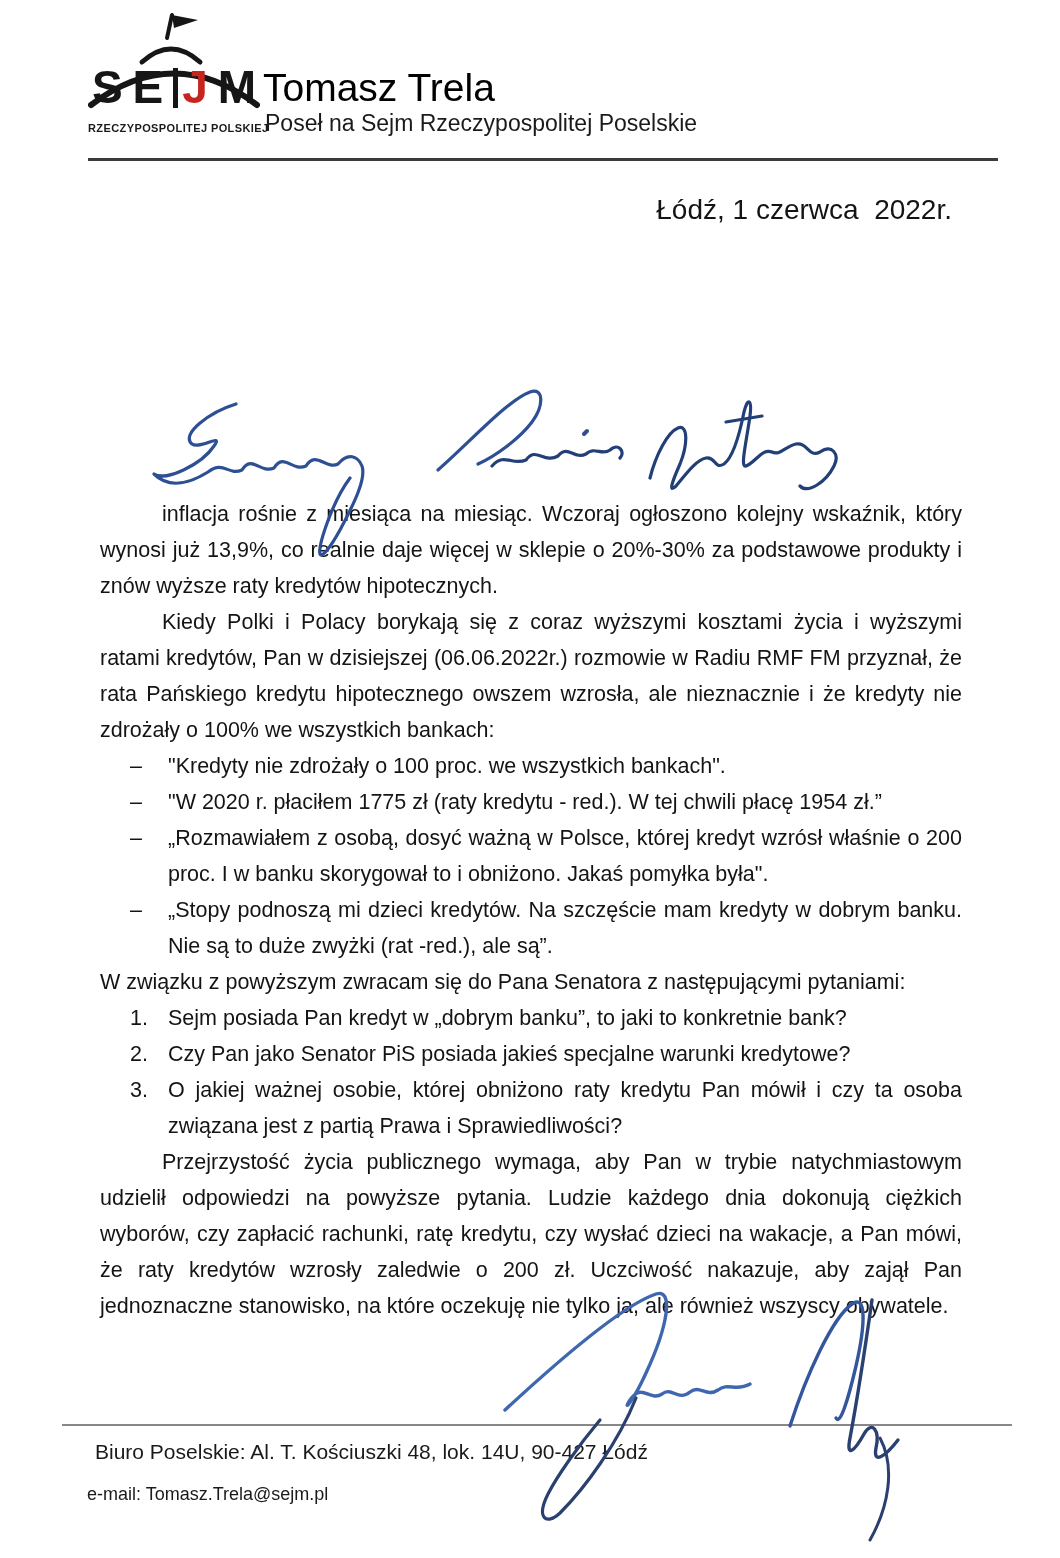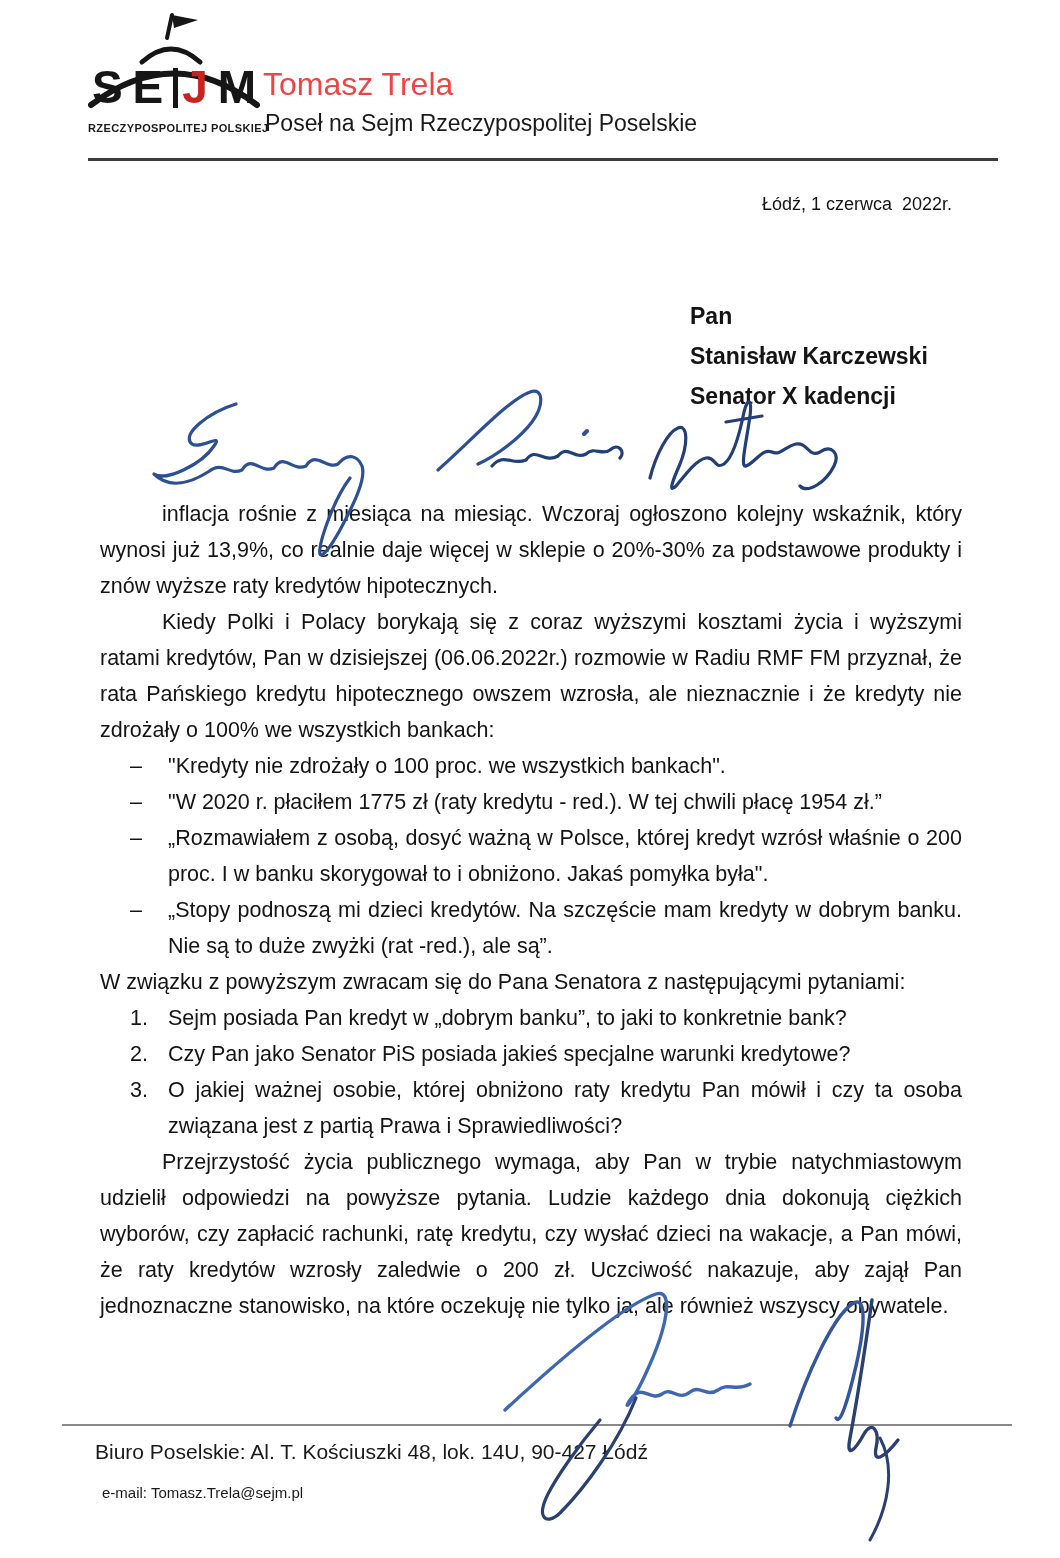--- a/index.html
+++ b/index.html
@@ -17,43 +17,43 @@
     font-weight:bold;font-size:46px;line-height:46px;color:#161616;
     font-family:"Liberation Sans",sans-serif;
   }
   .logo-letters .jwrap{display:flex;align-items:flex-end;gap:4px;}
   .logo-letters .jbar{width:5px;height:40px;background:#161616;margin-bottom:2px;}
   .logo-letters .j{color:#c8241f;}
   .logo-sub{
     position:absolute;left:0px;top:116px;width:172px;text-align:center;
     font-weight:bold;font-size:11px;letter-spacing:0.4px;color:#1a1a1a;white-space:nowrap;
   }
-  .hdr-name{position:absolute;left:263px;top:66px;font-size:32px;color:#ef4444;}
+  .hdr-name{position:absolute;left:263px;top:66px;font-size:39px;color:#000000;}
   .hdr-role{position:absolute;left:265px;top:110px;font-size:23px;color:#1a1a1a;}
   .hdr-rule{position:absolute;left:88px;top:158px;width:910px;height:3px;background:#3b3b3b;}
   
-  .dateline{position:absolute;right:108px;top:194px;font-size:18px;color:#141414;}
+  .dateline{position:absolute;right:108px;top:194px;font-size:28px;color:#141414;}
   .addressee{position:absolute;left:690px;top:296px;font-size:23px;font-weight:bold;line-height:40px;color:#141414;}
   
   .greeting-ink{position:absolute;left:140px;top:382px;pointer-events:none;z-index:3;}
   .signature-ink{position:absolute;left:460px;top:1278px;pointer-events:none;z-index:3;}
   
   .body-text{
     position:absolute;left:100px;top:496px;width:862px;
     font-size:21.5px;line-height:36px;text-align:justify;color:#141414;
   }
   .body-text p{margin:0;}
   .indent{text-indent:62px;}
   .li{display:flex;}
   .li .marker{flex:0 0 38px;padding-left:30px;text-align:left;}
   .li .txt{flex:1;text-align:justify;}
   
   .footer-rule{position:absolute;left:62px;top:1424px;width:950px;height:2px;background:#888;}
   .ftr-office{position:absolute;left:95px;top:1440px;font-size:21px;color:#1a1a1a;}
-  .ftr-email{position:absolute;left:102px;top:1484px;font-size:15px;color:#1a1a1a;}
+  .ftr-email{position:absolute;left:87px;top:1484px;font-size:18px;color:#1a1a1a;}
 </style>
 </head>
 <body>
 
 <div id="page">
 
   <div class="logo">
     <svg width="172" height="132" viewBox="0 0 172 132">
 
       <g>
@@ -76,25 +76,20 @@
     </div>
     <div class="logo-sub">RZECZYPOSPOLITEJ POLSKIEJ</div>
   </div>
 
   <div class="hdr-name">Tomasz Trela</div>
   <div class="hdr-role">Poseł na Sejm Rzeczypospolitej Poselskie</div>
   <div class="hdr-rule"></div>
 
   <div class="dateline">Łódź, 1 czerwca&nbsp; 2022r.</div>
 
-  <div class="addressee">
-    <div>Pan</div>
-    <div>Stanisław Karczewski</div>
-    <div>Senator X kadencji</div>
-  </div>
 
   <svg class="greeting-ink" width="730" height="185" viewBox="0 0 730 185">
     <g fill="none" stroke="#2d4f93" stroke-width="3.2" stroke-linecap="round" stroke-linejoin="round">
 
       <path d="M 96 22 C 70 30 40 52 52 62 C 60 68 84 50 74 64 C 62 82 26 100 14 92
                C 30 108 52 100 68 90 C 84 78 88 94 102 88 C 112 72 120 92 134 86
                C 144 70 152 90 166 84 C 176 68 186 88 198 82 C 208 70 218 74 222 84
                C 226 96 216 118 200 148 C 190 166 182 176 180 172 C 178 164 192 120 210 96"></path>
 
       <path d="M 298 88 C 330 60 368 18 390 10 C 404 5 404 24 392 40 C 380 56 356 74 338 82"></path>

